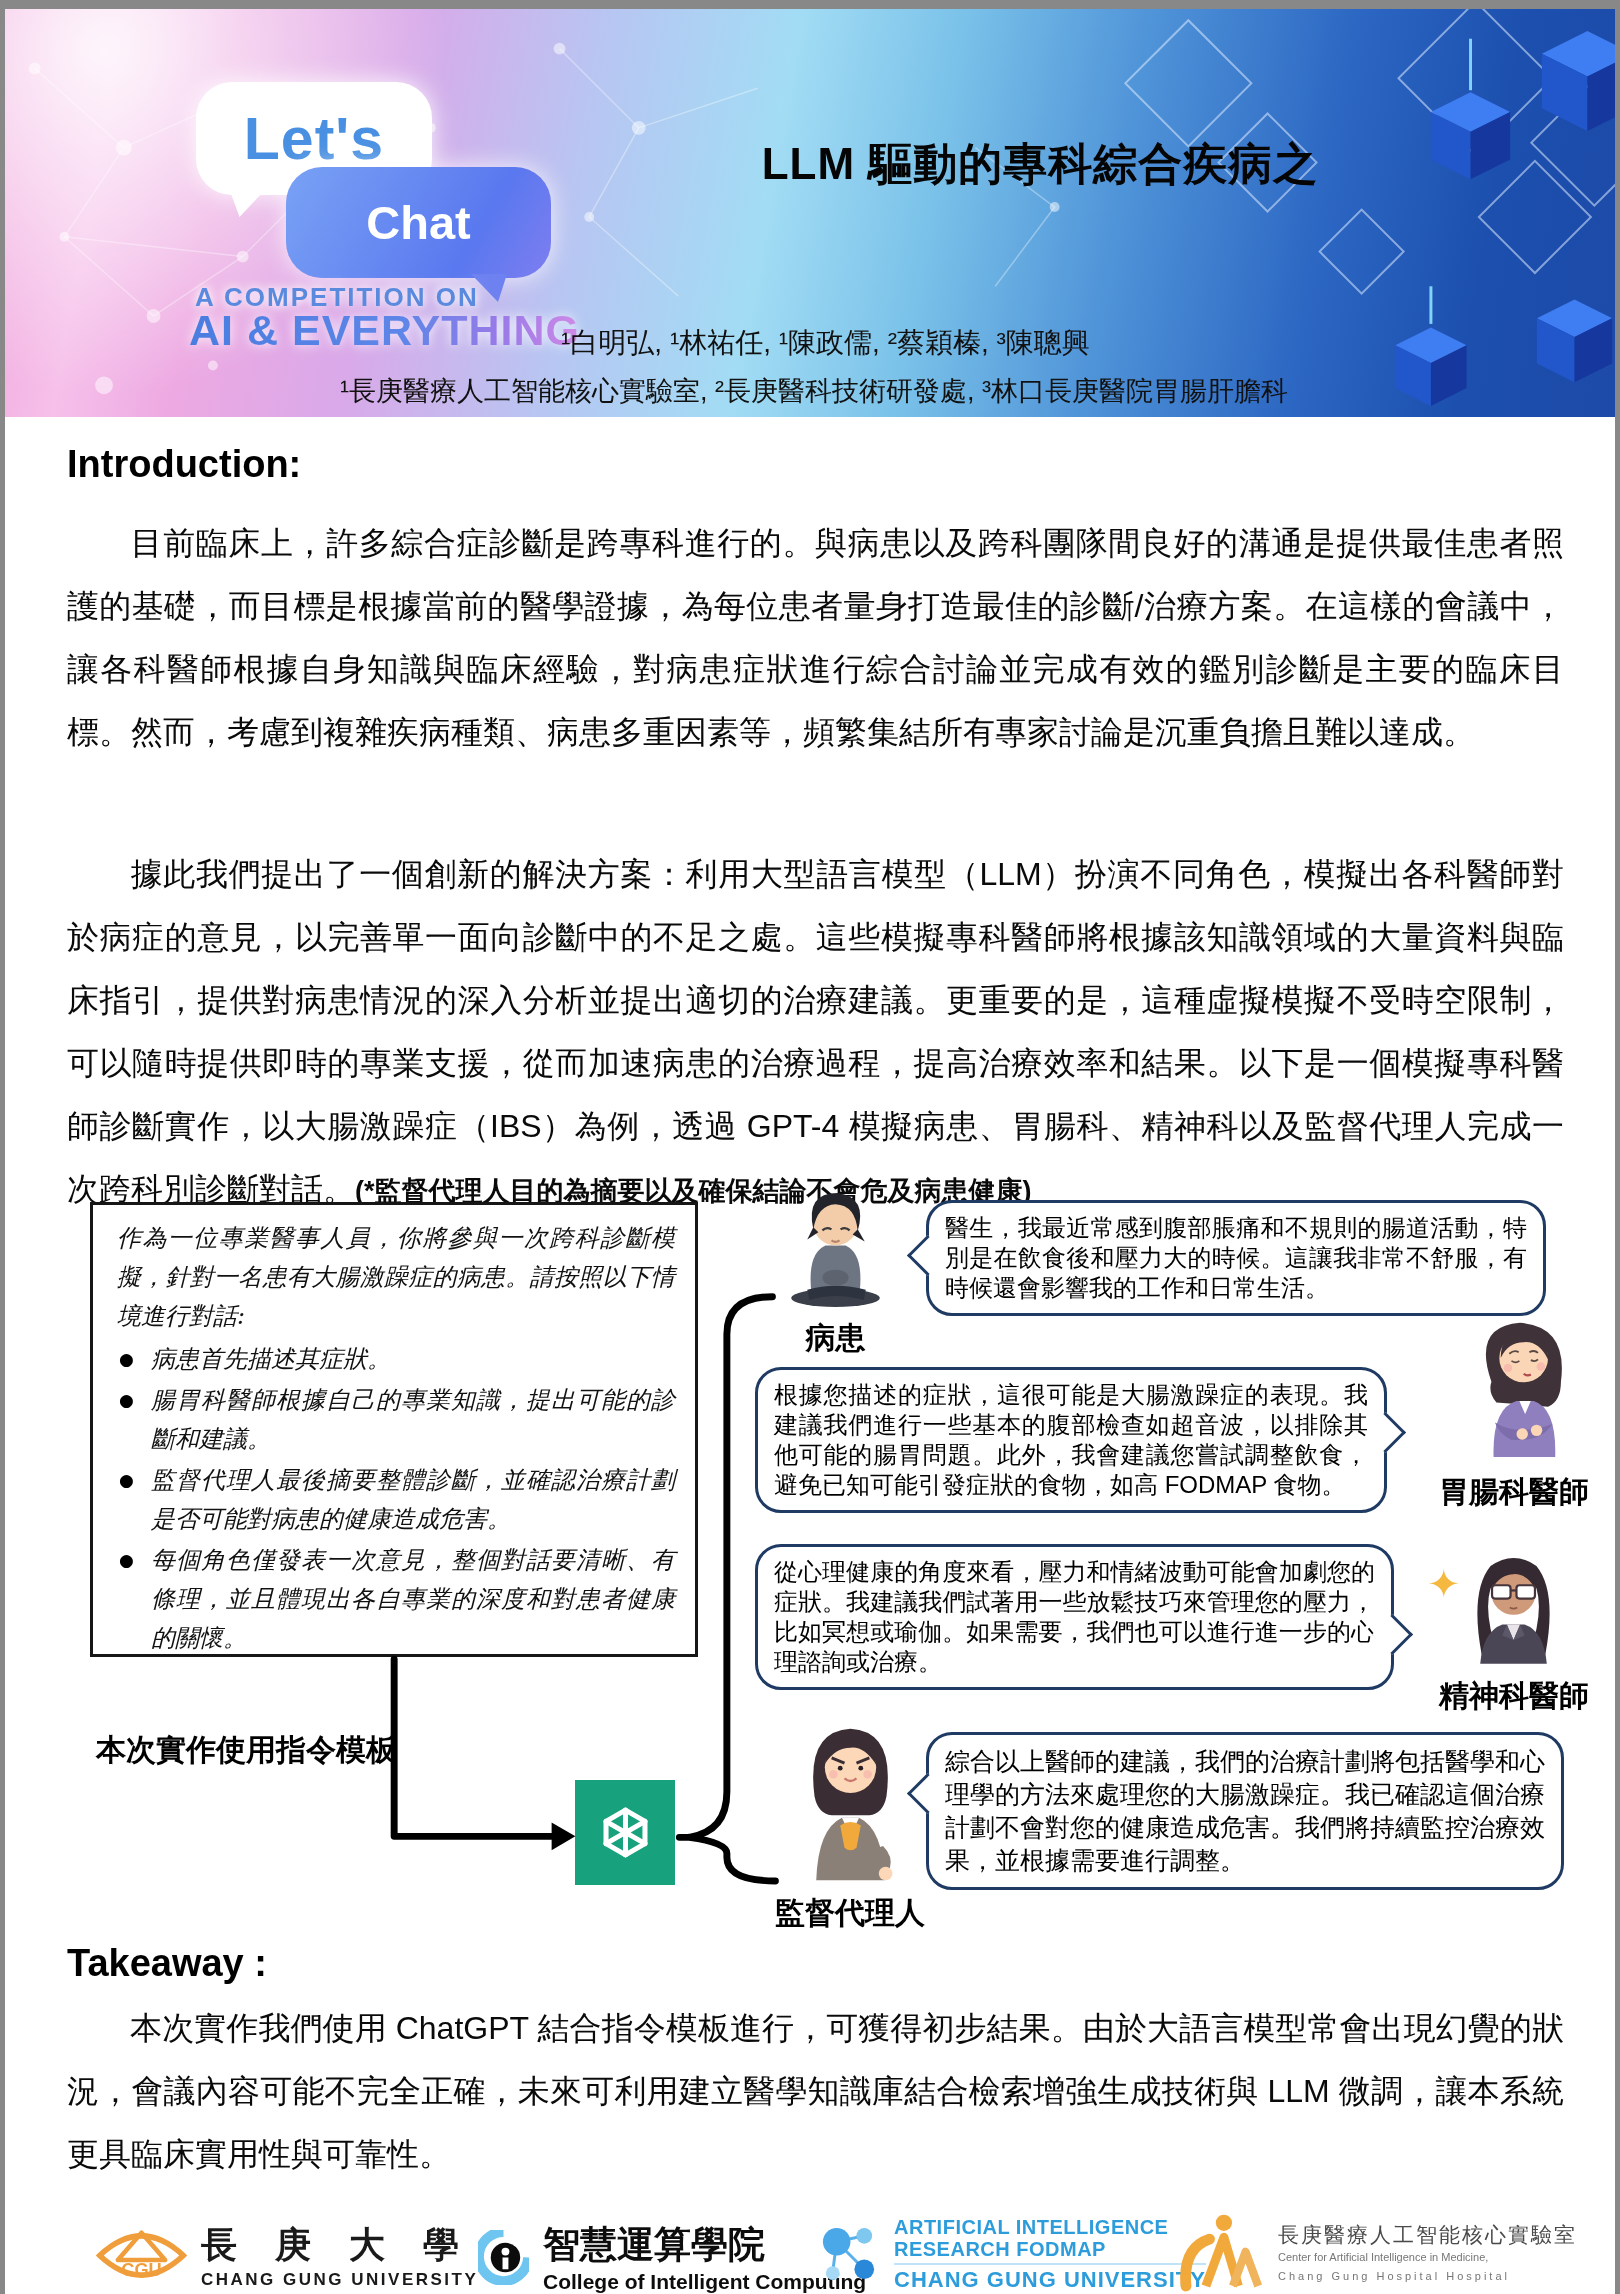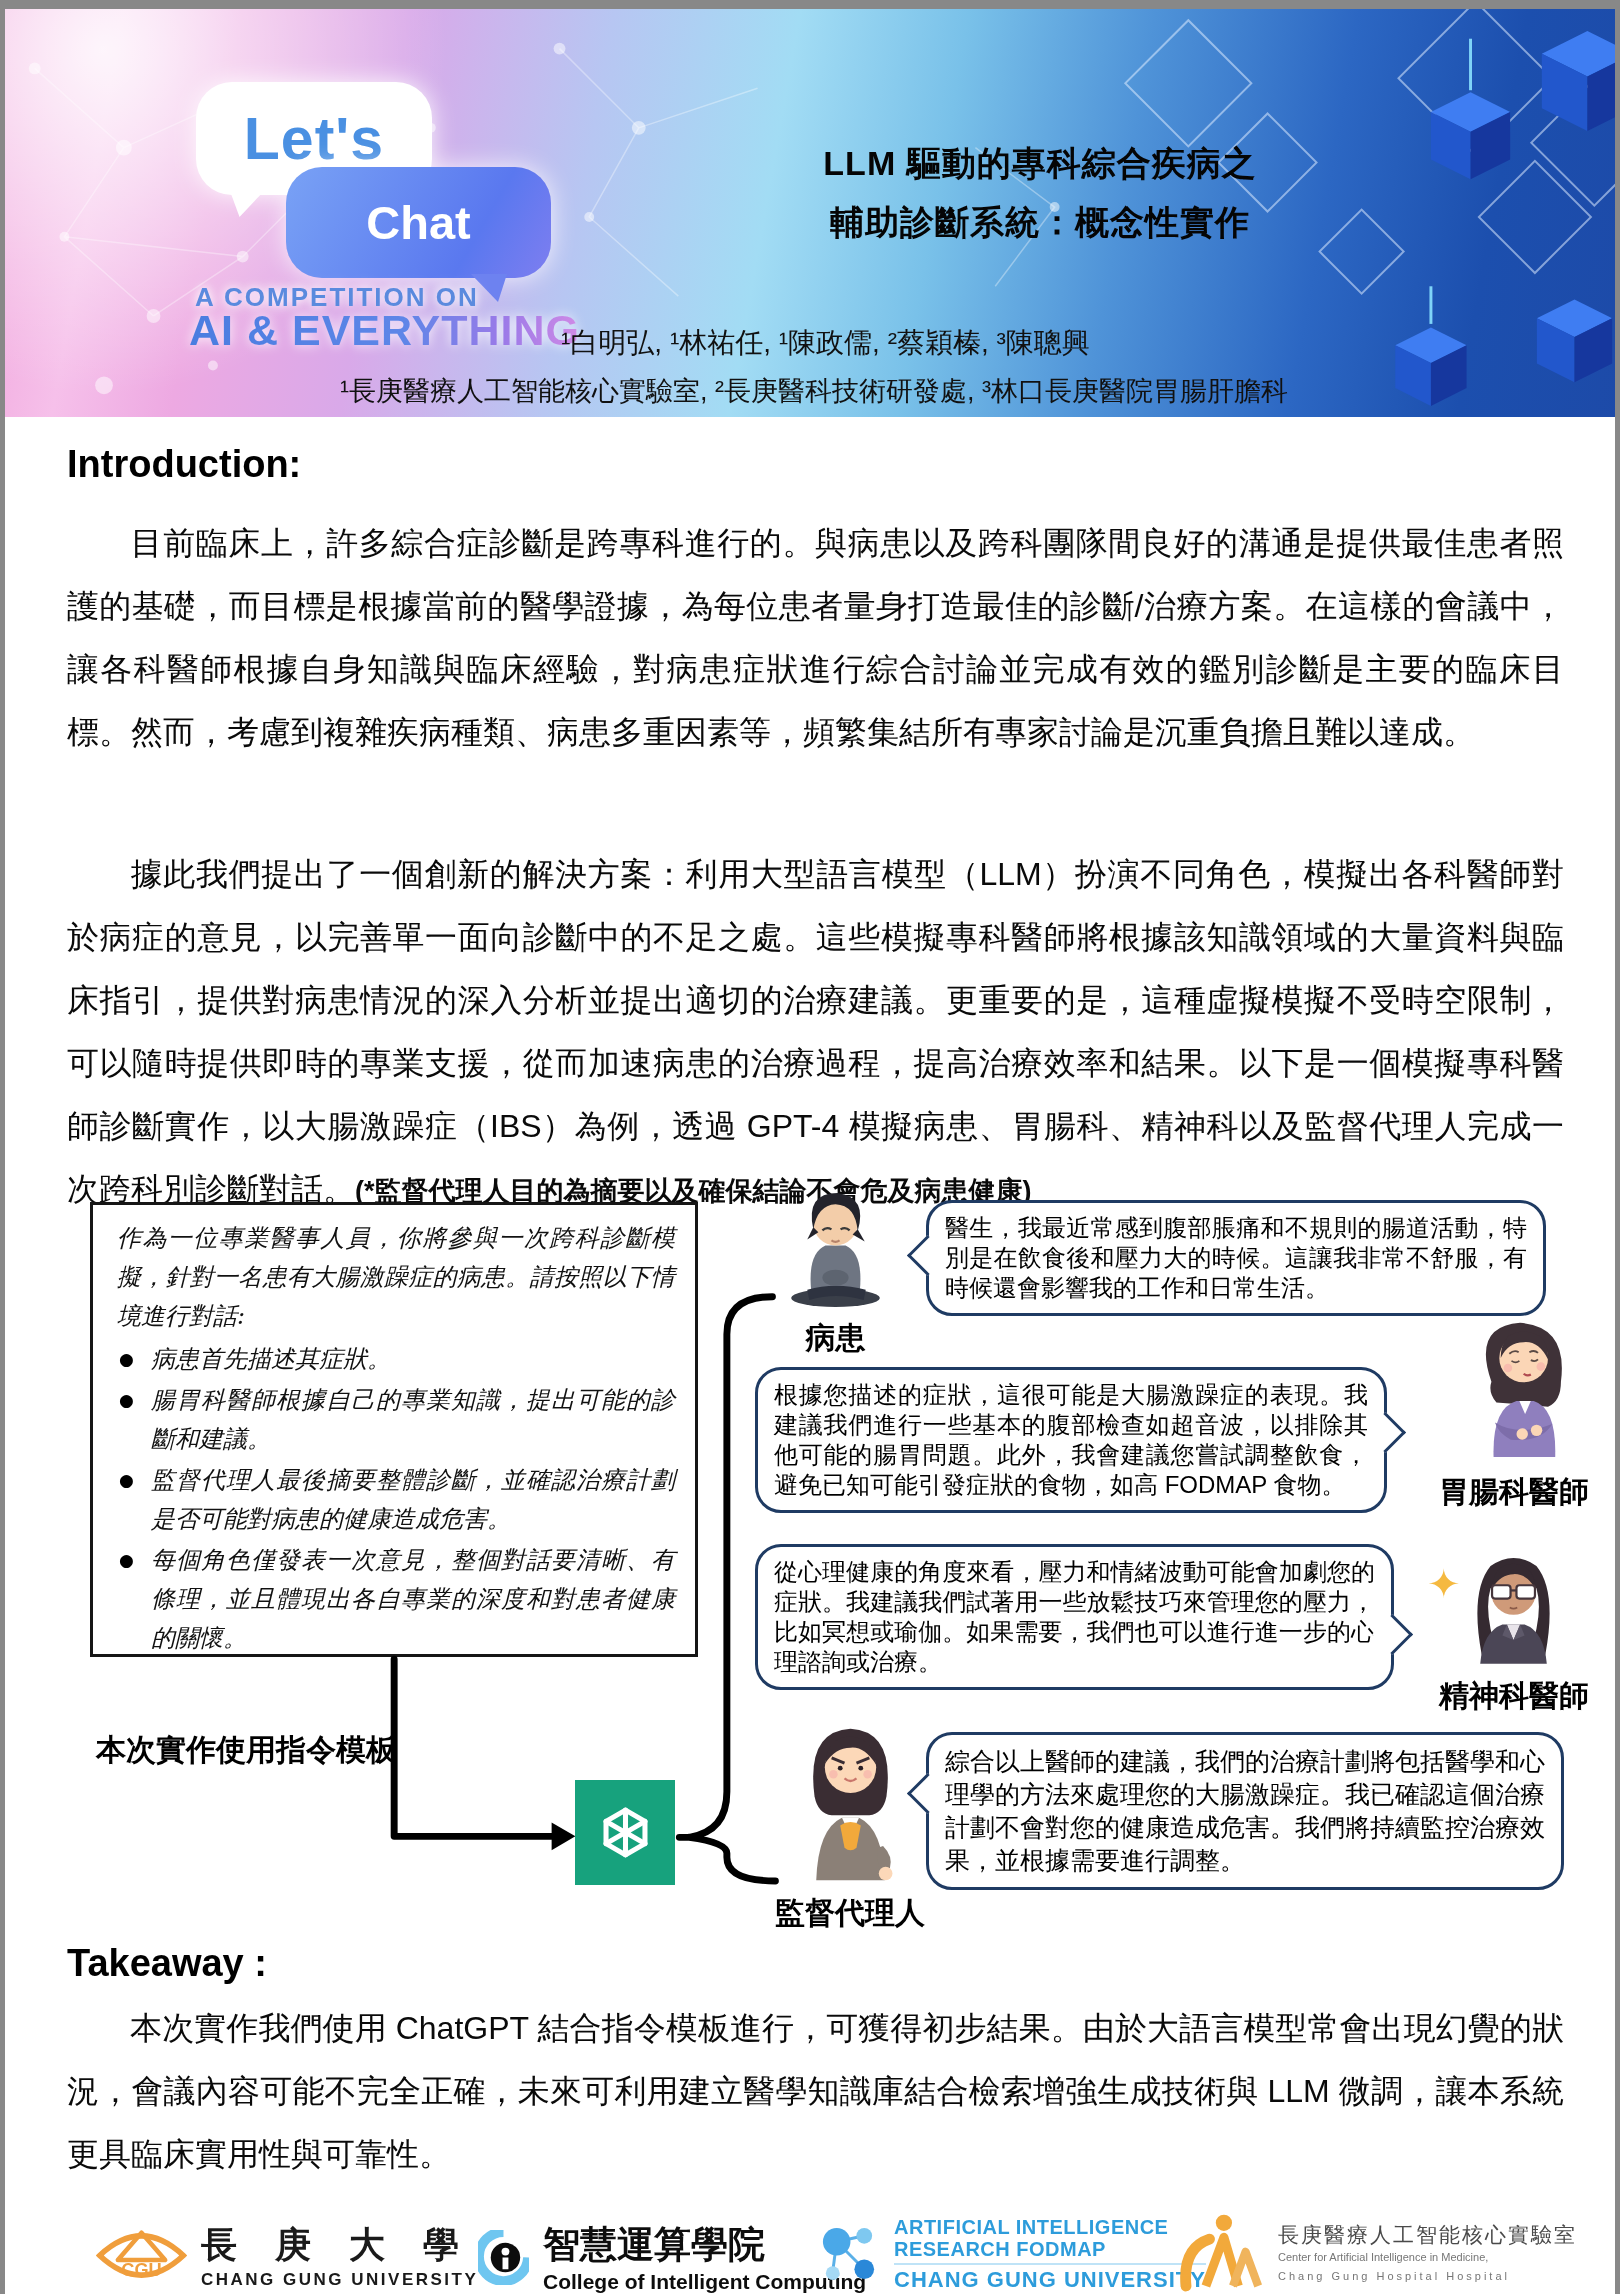--- a/index.html
+++ b/index.html
@@ -22,21 +22,21 @@
   .chat-bubble::after{content:"";position:absolute;right:44px;bottom:-24px;width:36px;height:28px;background:#6d82f0;
     clip-path:polygon(0 0,100% 0,75% 100%);}
   .chat-text{font-size:47px;font-weight:bold;color:#ffffff;}
   .competition{position:absolute;left:190px;top:273px;font-size:26px;font-weight:bold;color:#5a8ade;
     letter-spacing:2px;text-shadow:0 0 8px rgba(255,255,255,.95),0 0 14px rgba(255,255,255,.8);}
   .event{position:absolute;left:184px;top:297px;font-size:43px;font-weight:bold;letter-spacing:1px;
     background:linear-gradient(90deg,#4a7de0 0%,#5e86e8 55%,#9a7ae8 80%,#d08ae6 100%);
     -webkit-background-clip:text;background-clip:text;color:transparent;
     filter:drop-shadow(0 0 6px rgba(255,255,255,.95));}
   .poster-title{position:absolute;left:639px;top:125px;width:792px;text-align:center;
-    font-size:34px;line-height:59px;font-weight:bold;color:#050505;letter-spacing:1px;}
+    font-size:44px;line-height:59px;font-weight:bold;color:#050505;letter-spacing:1px;}
   .authors{position:absolute;left:556px;top:315px;font-size:28px;color:#111;}
   .affiliations{position:absolute;left:335px;top:364px;font-size:27px;color:#111;}
   
   .section-heading{position:absolute;font-size:38px;font-weight:bold;color:#000;}
   .body-par{position:absolute;left:62px;width:1497px;font-size:32px;line-height:63px;
     text-align:justify;color:#0a0a0a;margin:0;}
   .indent{display:inline-block;width:63px;}
   .p2-note{font-weight:bold;font-size:27px;}
   
   .prompt-box{position:absolute;left:85px;top:1193px;width:608px;height:455px;border:3px solid #161616;
@@ -129,21 +129,20 @@
       <span class="lets-text">Let's</span>
     </div>
     <div class="chat-bubble">
       <span class="chat-text">Chat</span>
     </div>
     <div class="competition">A COMPETITION ON</div>
     <div class="event">AI &amp; EVERYTHING</div>
 
     <div class="poster-title">
       <div>LLM 驅動的專科綜合疾病之</div>
-      <div>輔助診斷系統：概念性實作</div>
     </div>
     <div class="authors">¹白明弘, ¹林祐任, ¹陳政儒, ²蔡穎榛, ³陳聰興</div>
     <div class="affiliations">¹長庚醫療人工智能核心實驗室, ²長庚醫科技術研發處, ³林口長庚醫院胃腸肝膽科</div>
   </div>
 
   <div class="section-heading" style="left:62px;top:434px;">Introduction:</div>
   <p class="body-par" style="top:503px;"><span class="indent"></span><span>目前臨床上，許多綜合症診斷是跨專科進行的。與病患以及跨科團隊間良好的溝通是提供最佳患者照護的基礎，而目標是根據當前的醫學證據，為每位患者量身打造最佳的診斷/治療方案。在這樣的會議中，讓各科醫師根據自身知識與臨床經驗，對病患症狀進行綜合討論並完成有效的鑑別診斷是主要的臨床目標。然而，考慮到複雜疾病種類、病患多重因素等，頻繁集結所有專家討論是沉重負擔且難以達成。</span></p>
   <p class="body-par" style="top:834px;"><span class="indent"></span><span>據此我們提出了一個創新的解決方案：利用大型語言模型（LLM）扮演不同角色，模擬出各科醫師對於病症的意見，以完善單一面向診斷中的不足之處。這些模擬專科醫師將根據該知識領域的大量資料與臨床指引，提供對病患情況的深入分析並提出適切的治療建議。更重要的是，這種虛擬模擬不受時空限制，可以隨時提供即時的專業支援，從而加速病患的治療過程，提高治療效率和結果。以下是一個模擬專科醫師診斷實作，以大腸激躁症（IBS）為例，透過 GPT-4 模擬病患、胃腸科、精神科以及監督代理人完成一次跨科別診斷對話。</span><span class="p2-note">(*監督代理人目的為摘要以及確保結論不會危及病患健康)</span></p>
 
   <div class="prompt-box">

